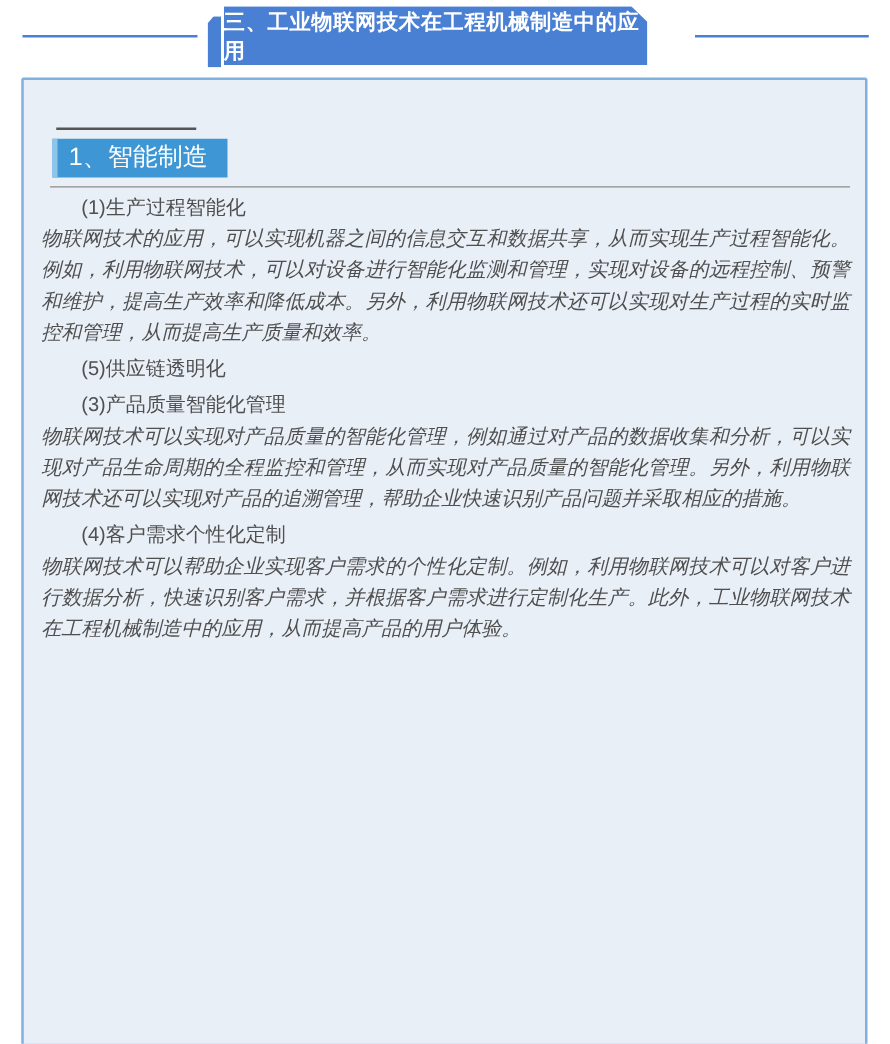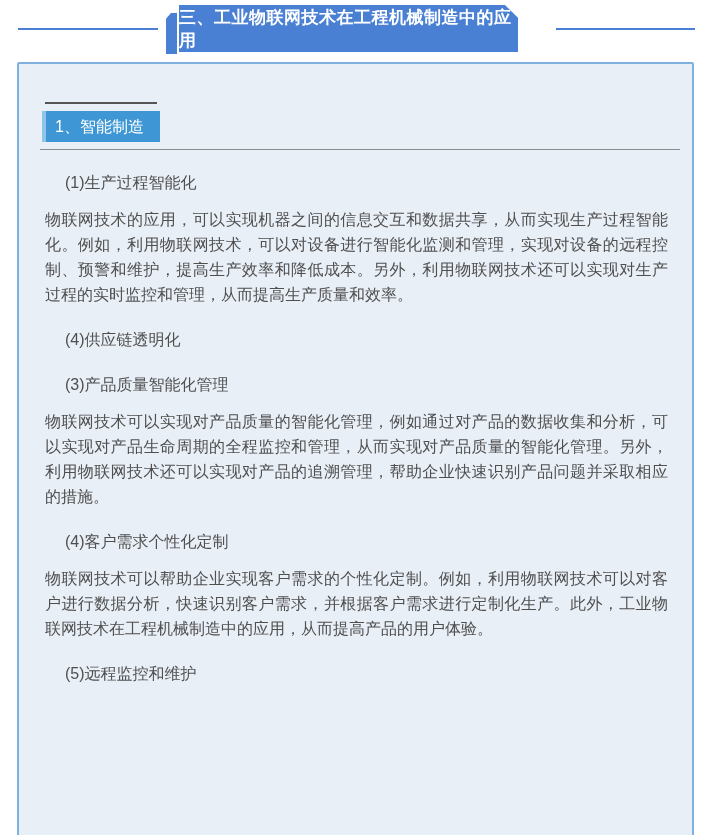--- a/index.html
+++ b/index.html
@@ -51,39 +51,39 @@
     margin: 38px 0 0 12px;
     width: 112px; height: 2px;
     background: #555555;
   }
   .section-heading {
     display: inline-block;
     margin: 7px 0 0 9px;
     background: #3e97d4;
     border-left: 4px solid #8ec6ea;
     color: #ffffff;
-    font-size: 16px; font-weight: normal;
+    font-size: 20px; font-weight: normal;
     line-height: 29px;
     padding: 1px 16px 1px 9px;
   }
   .long-rule {
     margin: 7px 0 0 7px;
     height: 1px;
     background: #8c8c8c;
   }
 
   .body-text p {
     font-size: 16px;
     line-height: 25px;
     color: #4f4f4f;
     text-align: justify;
   }
   p.intro       { margin-top: 6px; text-indent: 2em; }
-  p.sub-heading { margin-top: 20px; text-indent: 2em; }
-  p.sub-body    { margin: 12px; }
+  p.sub-heading { margin-top: 4px; text-indent: 2em; }
+  p.sub-body    { margin: 0; font-style: italic; }
 </style>
 </head>
 <body>
 
 <div class="page">
 
   <div class="deco-line left"></div>
   <div class="deco-line right"></div>
   <div class="banner-tab"></div>
   <div class="banner-main">
@@ -94,25 +94,24 @@
 
     <div class="mini-rule"></div>
     <h2 class="section-heading">1、智能制造</h2>
     <div class="long-rule"></div>
 
     <div class="body-text">
 
       <p class="sub-heading">(1)生产过程智能化</p>
       <p class="sub-body">物联网技术的应用，可以实现机器之间的信息交互和数据共享，从而实现生产过程智能化。例如，利用物联网技术，可以对设备进行智能化监测和管理，实现对设备的远程控制、预警和维护，提高生产效率和降低成本。另外，利用物联网技术还可以实现对生产过程的实时监控和管理，从而提高生产质量和效率。</p>
 
-      <p class="sub-heading">(4)供应链透明化</p>
+      <p class="sub-heading">(5)供应链透明化</p>
 
       <p class="sub-heading">(3)产品质量智能化管理</p>
       <p class="sub-body">物联网技术可以实现对产品质量的智能化管理，例如通过对产品的数据收集和分析，可以实现对产品生命周期的全程监控和管理，从而实现对产品质量的智能化管理。另外，利用物联网技术还可以实现对产品的追溯管理，帮助企业快速识别产品问题并采取相应的措施。</p>
 
       <p class="sub-heading">(4)客户需求个性化定制</p>
       <p class="sub-body">物联网技术可以帮助企业实现客户需求的个性化定制。例如，利用物联网技术可以对客户进行数据分析，快速识别客户需求，并根据客户需求进行定制化生产。此外，工业物联网技术在工程机械制造中的应用，从而提高产品的用户体验。</p>
 
-      <p class="sub-heading">(5)远程监控和维护</p>
     </div>
 
   </div>
 </div>
 
 </body></html>

